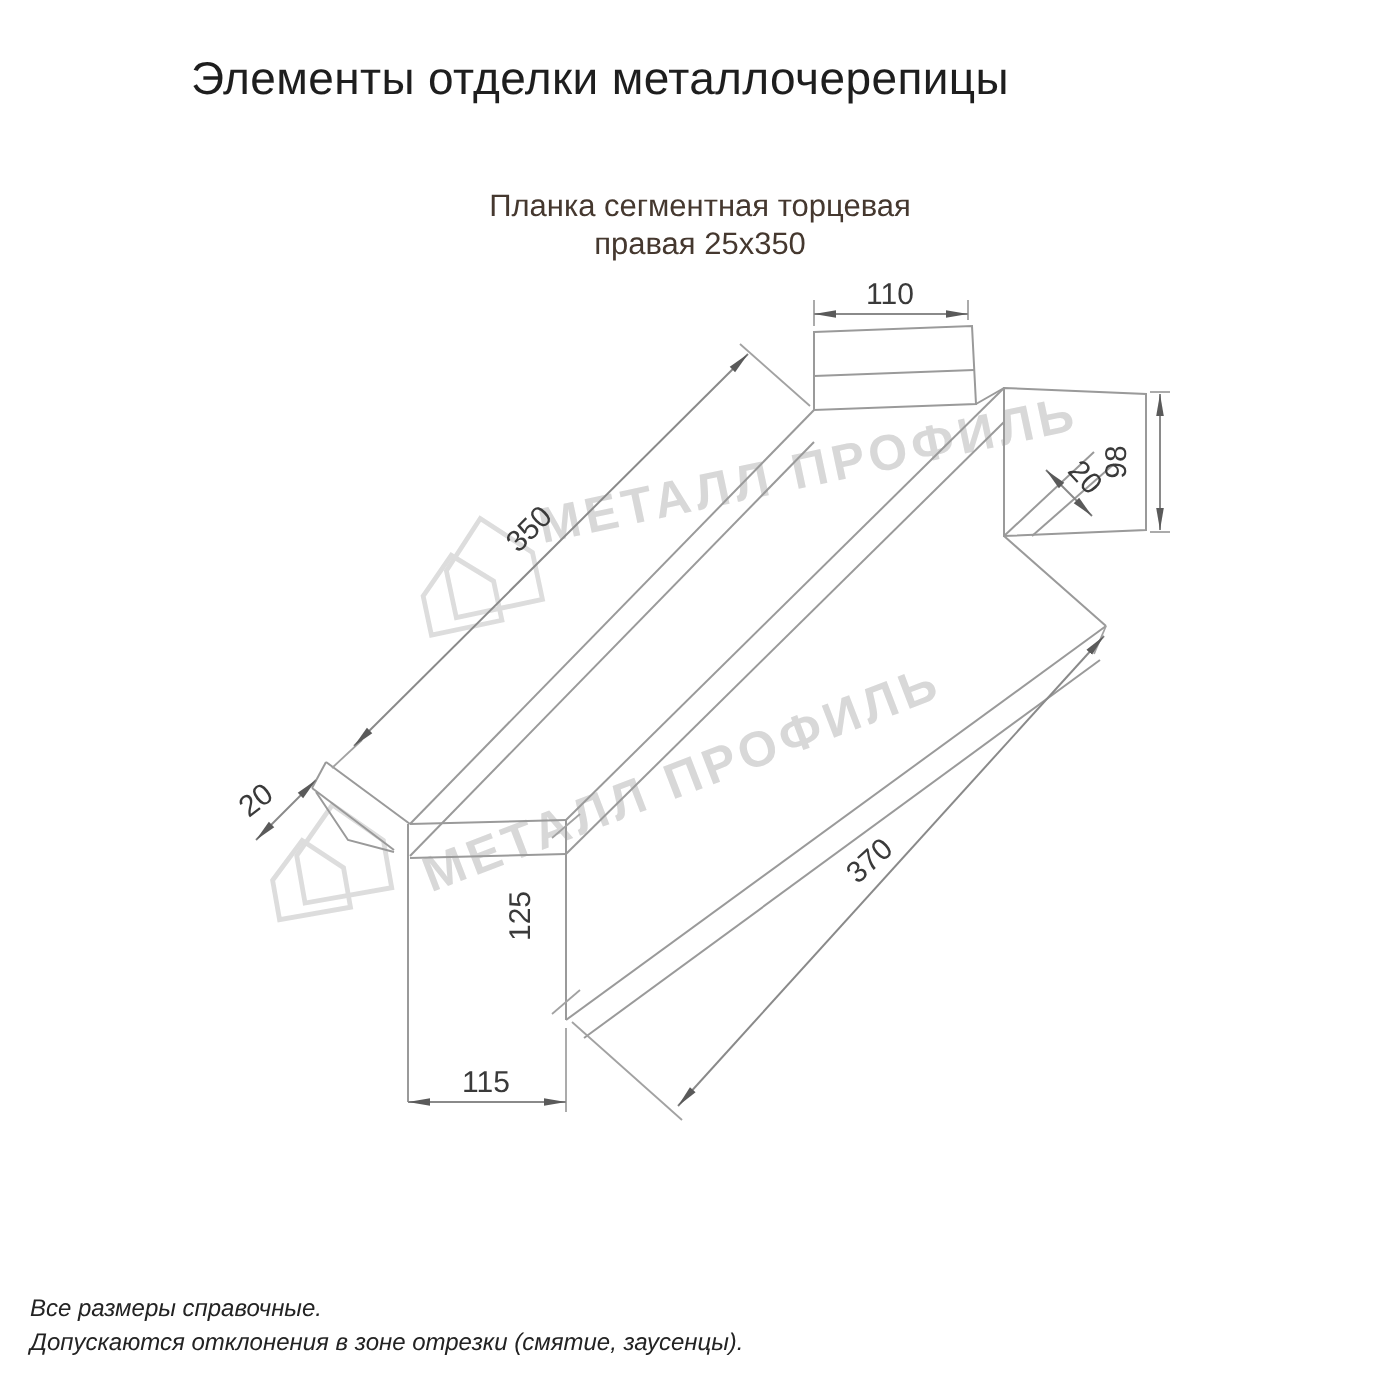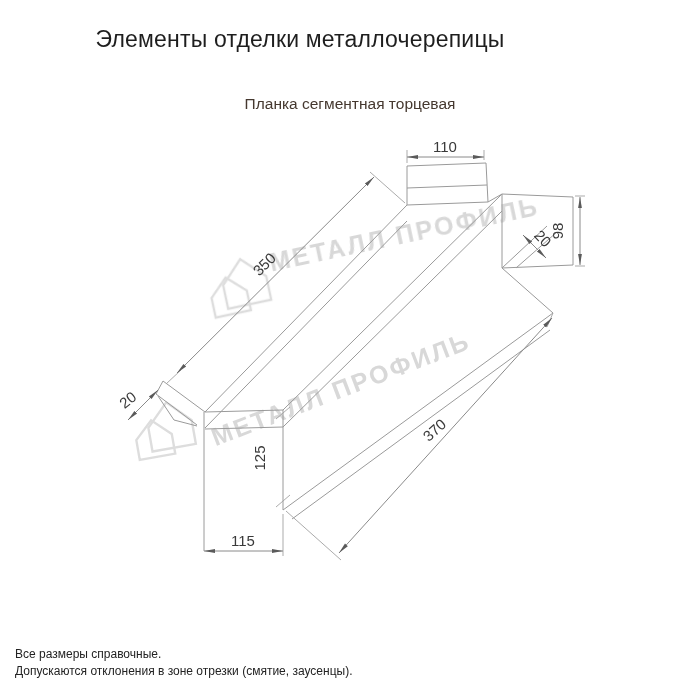--- a/index.html
+++ b/index.html
@@ -9,39 +9,40 @@
   }
   .page-title{
     position:absolute;top:26px;left:0;width:600px;text-align:center;
     font-size:23px;color:#1e1e1e;letter-spacing:.2px;
   }
   .subtitle{
     position:absolute;top:94px;left:0;width:700px;text-align:center;
     font-size:15.5px;line-height:19px;color:#45382f;
   }
   .footer{
-    position:absolute;left:15px;top:646px;font-size:12px;line-height:16.5px;color:#232323;
+    position:absolute;left:15px;top:646px;font-size:12px;line-height:16.5px;color:#232323;font-style:italic;
   }
   svg{position:absolute;left:0;top:0;}
   .geo{stroke:#9a9a9a;stroke-width:1;fill:none;}
   .dim{stroke:#8a8a8a;stroke-width:1;fill:none;}
   .ext{stroke:#a2a2a2;stroke-width:.9;fill:none;}
   .dimtext{font-family:"Liberation Sans",sans-serif;font-size:15px;fill:#3a3a3a;}
   .wmtext{font-family:"Liberation Sans",sans-serif;font-weight:bold;letter-spacing:2.5px;font-size:25px;fill:#cbcbcb;}
   .wmhouse{stroke:#d2d2d2;stroke-width:2.4;fill:none;}
 </style>
 </head>
 <body>
 
 <div class="sheet">
 
   <div class="page-title">Элементы отделки металлочерепицы</div>
 
   <div class="subtitle">
     <div>Планка сегментная торцевая</div>
+    <div>правая 25x350</div>
   </div>
 
   <svg width="700" height="700" viewBox="0 0 700 700">
     <defs>
       <marker id="arrS" orient="auto" markerUnits="userSpaceOnUse" markerWidth="12" markerHeight="7" refX="0" refY="3">
         <path d="M0,3 L11,1.1 L11,4.9 Z" fill="#5a5a5a"></path>
       </marker>
       <marker id="arrE" orient="auto" markerUnits="userSpaceOnUse" markerWidth="12" markerHeight="7" refX="11" refY="3">
         <path d="M11,3 L0,1.1 L0,4.9 Z" fill="#5a5a5a"></path>
       </marker>

